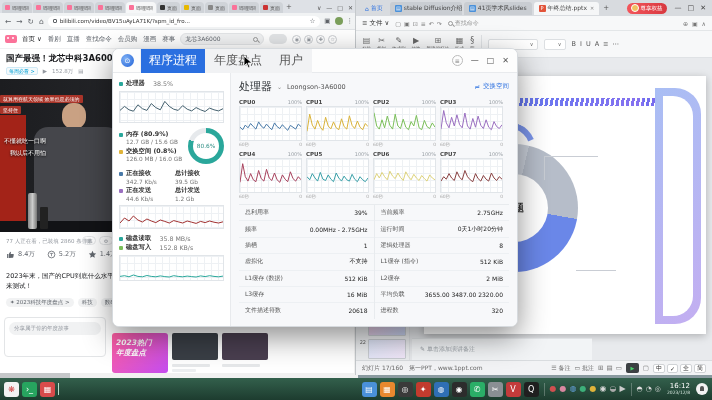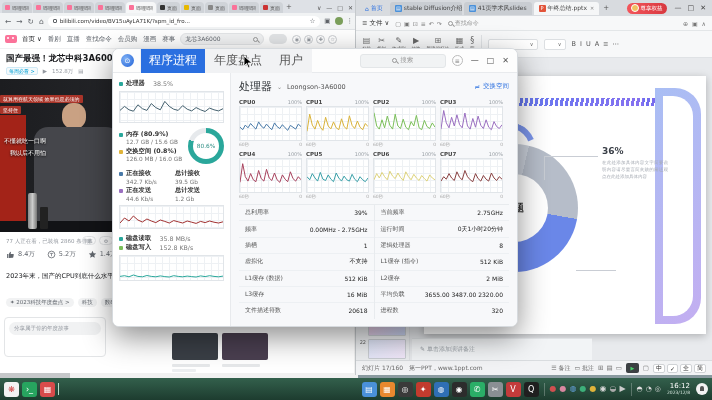--- a/index.html
+++ b/index.html
@@ -312,28 +312,33 @@
           </div>
           <div class="act">
             <svg viewBox="0 0 16 16">
               <path d="M8 1.5l2 4.1 4.5.6-3.3 3.1.8 4.4L8 11.6l-4 2.1.8-4.4L1.5 6.2 6 5.6z"></path>
             </svg>
             <div>1.4万</div>
           </div>
         </div>
       <div class="desc">
         <div>2023年末，国产的CPU到底什么水平了？</div>
+        <div>来测试！</div>
       </div>
       <div id="btags" class="tags">
           <div class="tag">✦ 2023科技年度盘点 &gt;</div>
           <div class="tag">科技</div>
           <div class="tag">数码</div>
         </div>
       <div class="comment">
         <div class="cpill">分享属于你的年度故事</div>
+      </div>
+      <div class="promo">
+        <div>2023热门</div>
+        <div>年度盘点</div>
       </div>
       <div class="thumb" style="left:172px">
         <div class="cap1"></div>
         <div class="cap2"></div>
       </div>
       <div class="thumb" style="left:222px;background:#4a3f50">
         <div class="cap1"></div>
       </div>
       <div class="hscroll">
           <div class="hthumb"></div>
@@ -466,24 +471,20 @@
         <div class="arc arc1"></div>
         <div class="arc arc2"></div>
         <div class="sq1"></div>
         <div class="sq2"></div>
         <div class="sdonut">
           <div class="hole">标题</div>
         </div>
         <div class="lead" style="left:120px;top:80px;width:54px;height:1px"></div>
         <div class="lead" style="left:120px;top:80px;width:1px;height:24px"></div>
         <div class="lead" style="left:152px;top:194px;width:40px;height:1px"></div>
-        <div class="stat" style="left:178px;top:70px;width:66px">
-          <div class="pct">36%</div>
-          <div class="txt">在此处添加具体内容文字简要说明内容请尽量言简意赅的阐述观点在此处添加具体内容</div>
-        </div>
       </div>
       <div class="wnotes">
         <span>✎ 单击添加演讲备注</span>
       </div>
     </div>
     <div class="wstatus">
       <span>幻灯片 17/160</span>
       <span>第一PPT，www.1ppt.com</span>
       <div class="wsr">
         <span>☰ 备注</span>
@@ -506,24 +507,20 @@
   </div>
 
   <div class="monitor">
     <div class="mtitle">
       <span class="mappicon">⊙</span>
       <div id="mtabs" class="mtabs">
           <div class="mtab active">程序进程</div>
           <div class="mtab">年度盘点</div>
           <div class="mtab">用户</div>
         </div>
-      <div class="msearch">
-        <span class="sico"></span>
-        <span>搜索</span>
-      </div>
       <div class="mctr">
         <span class="mcirc">≡</span>
         <span id="mwinc" style="display:flex;gap:8px">
             <div>—</div>
             <div>□</div>
             <div>✕</div>
           </span>
       </div>
     </div>
     <div class="mbody">

